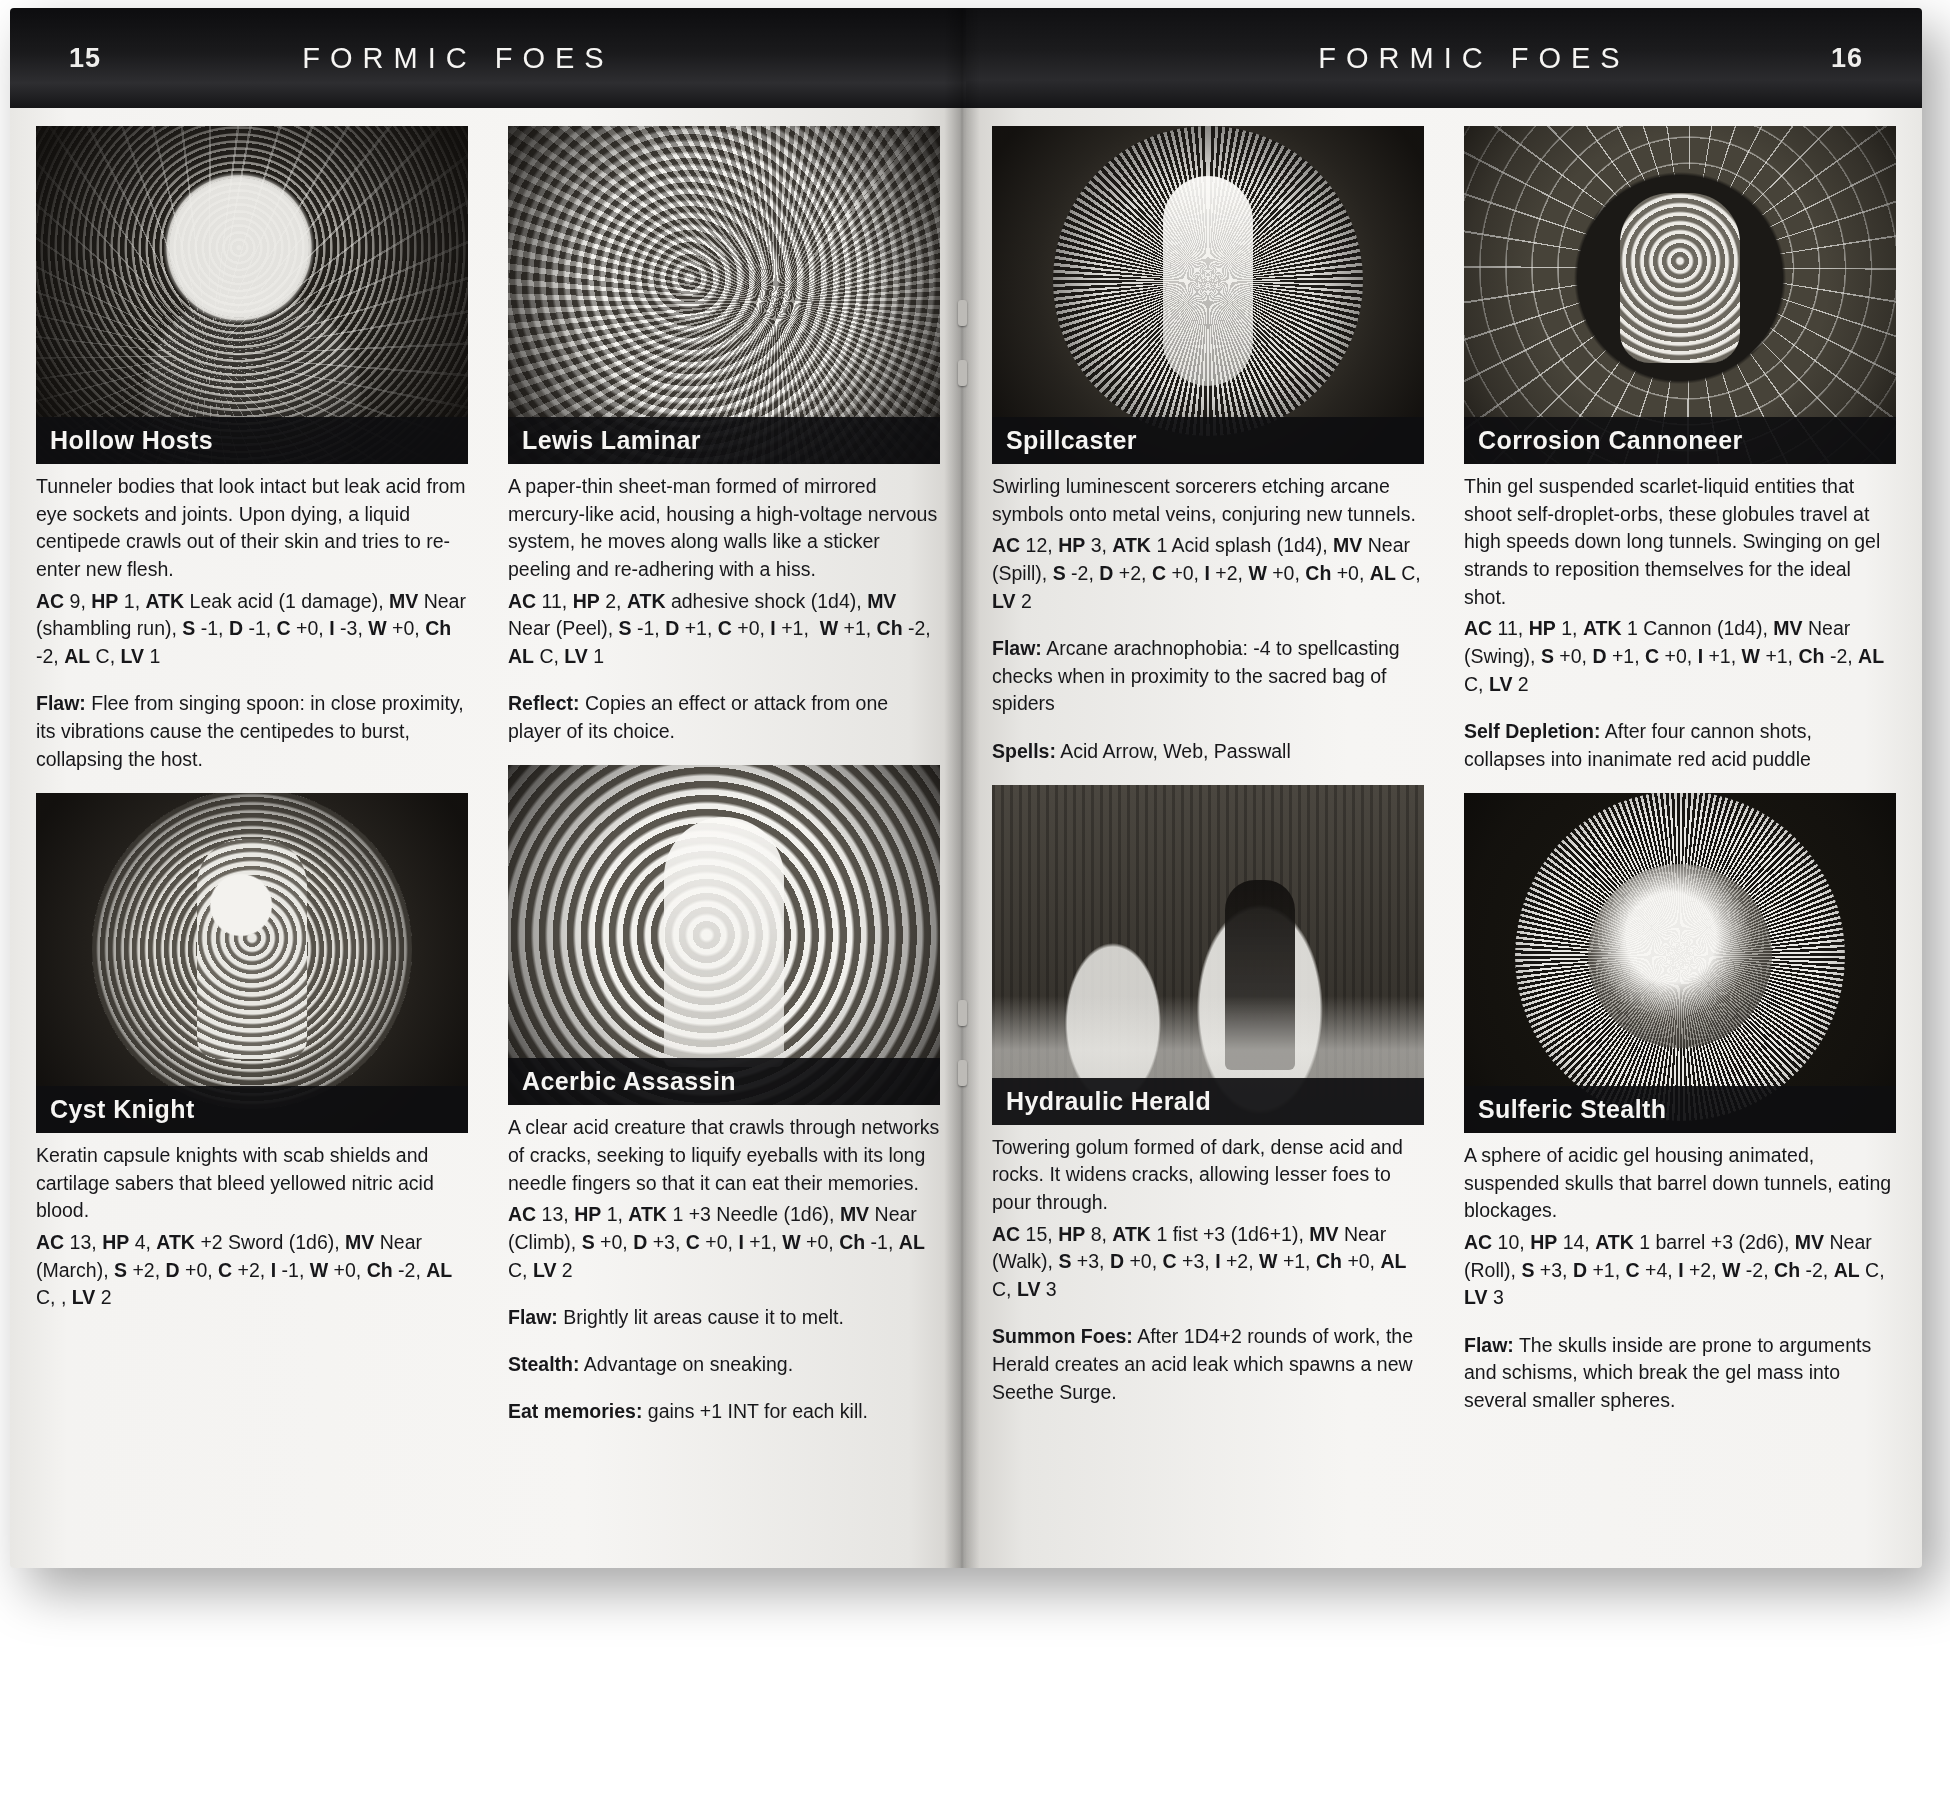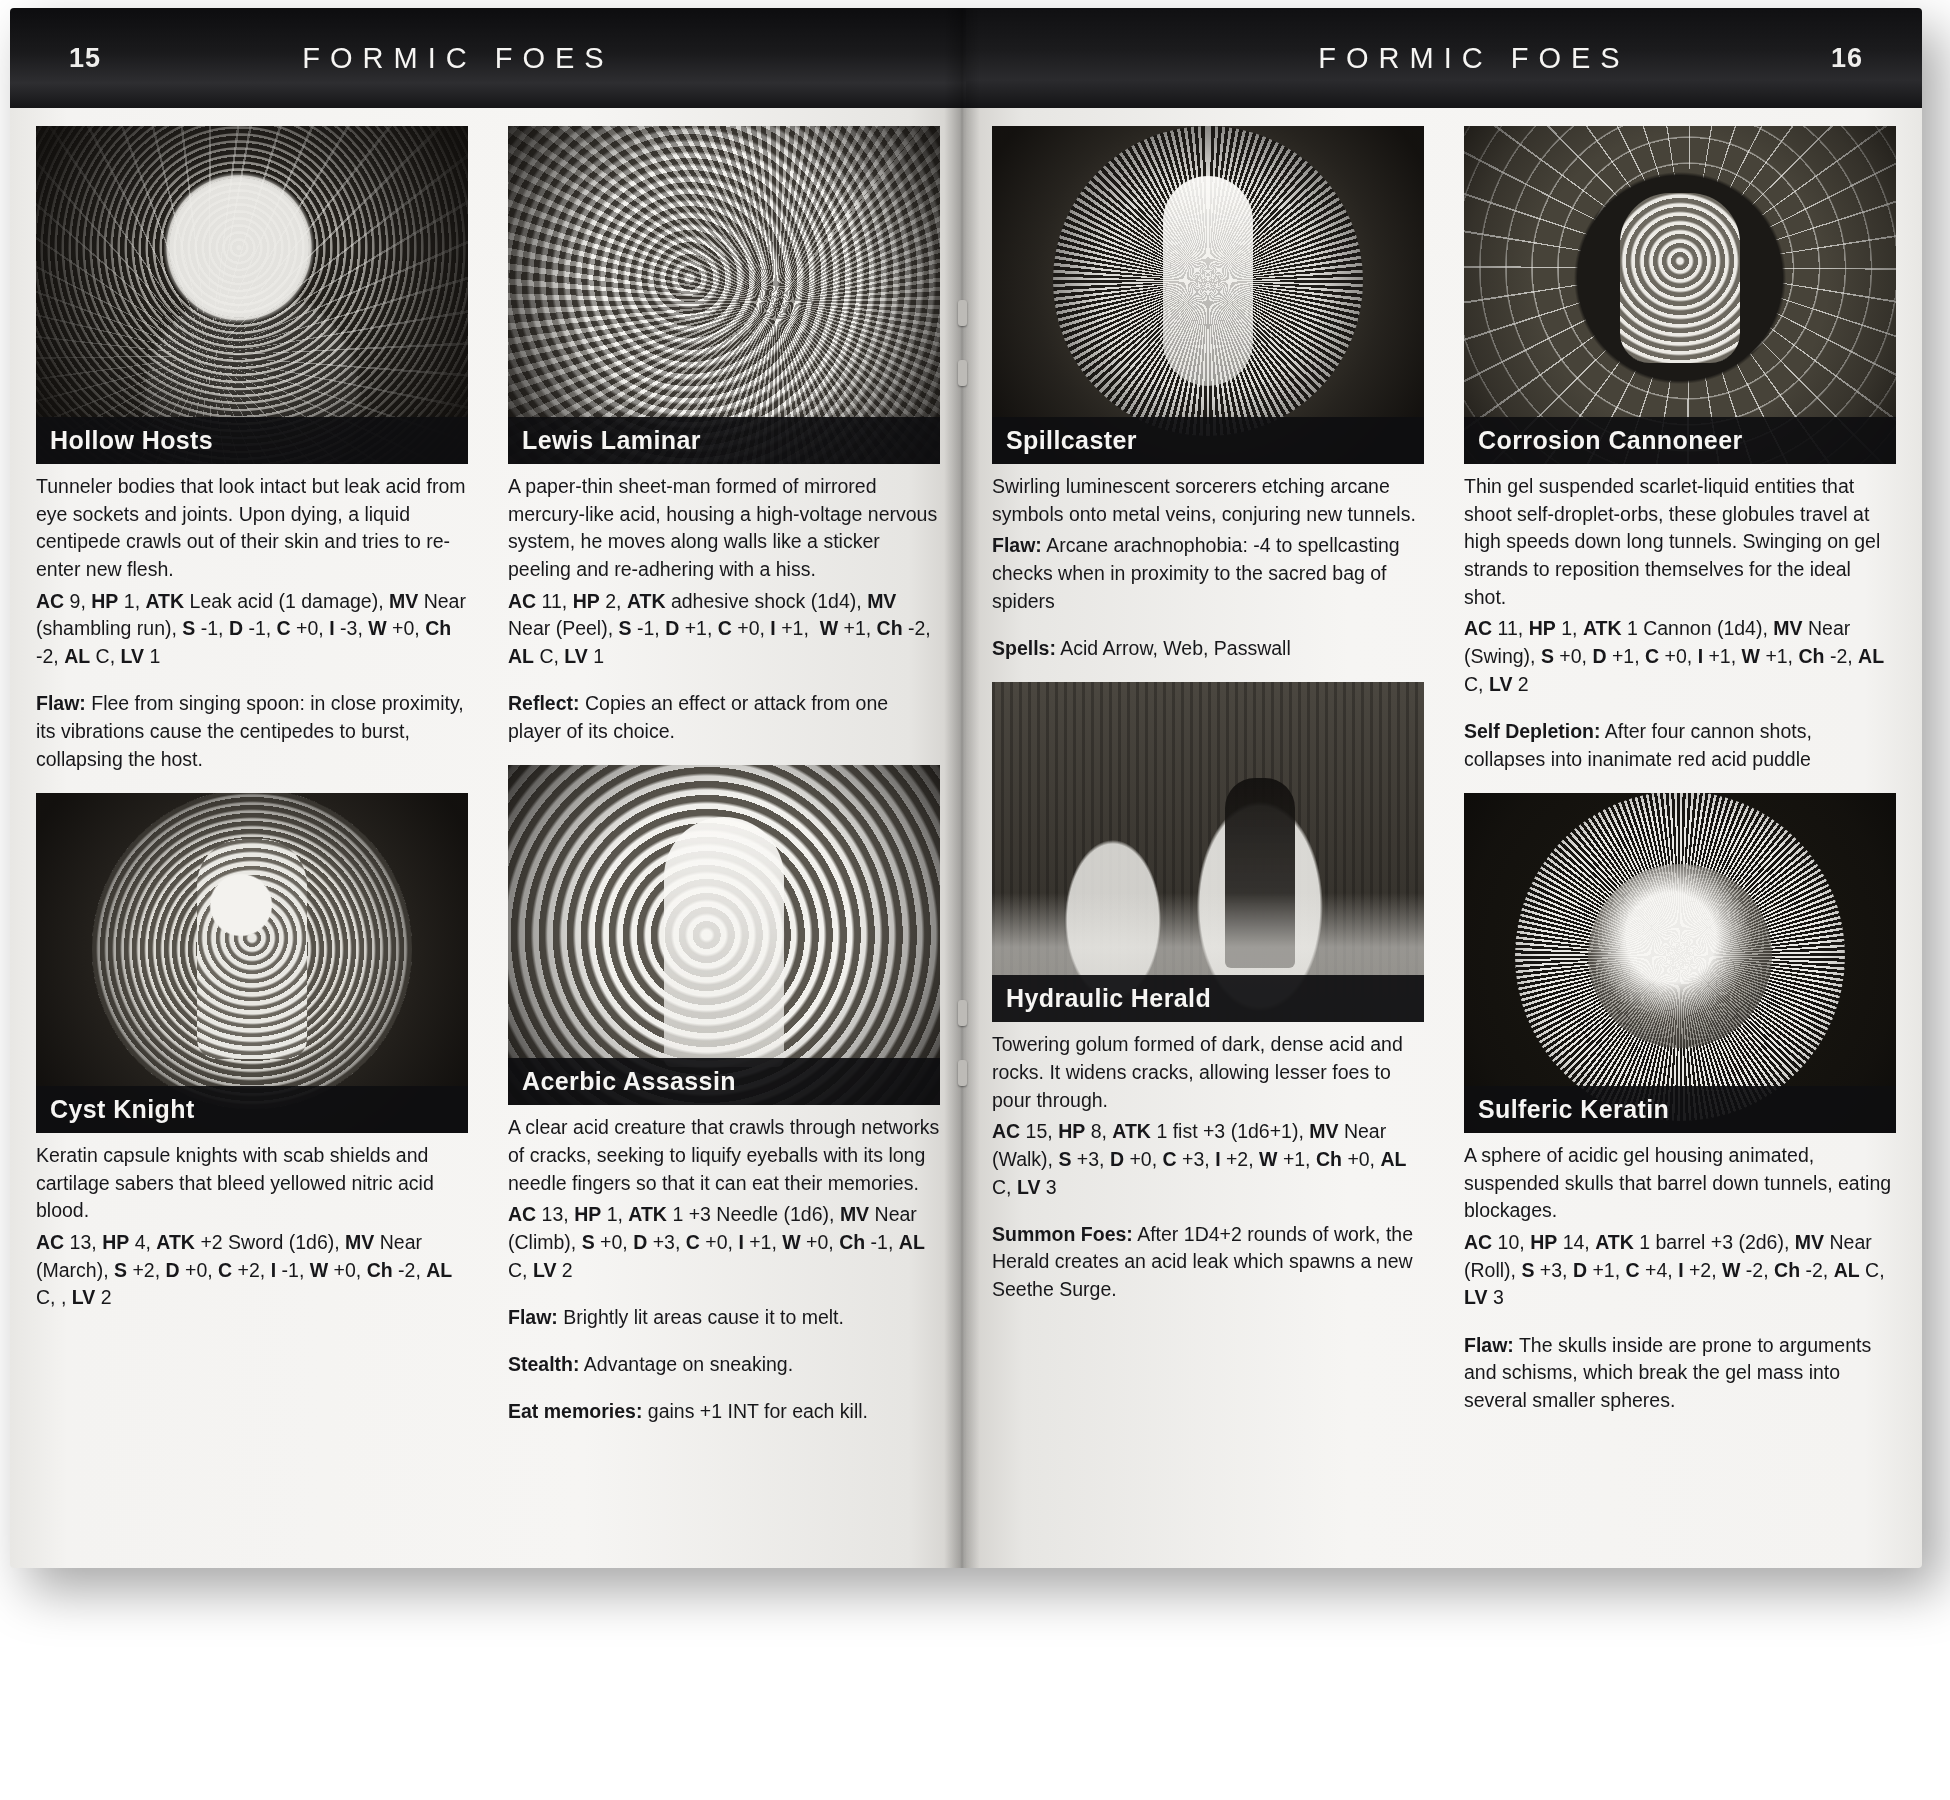--- a/index.html
+++ b/index.html
@@ -257,20 +257,21 @@
             <div class="art">
               <div class="art-inner dark-bg" style="background:#3c3830;"></div>
               <div class="circle-mask" style="width:310px;height:310px;">
                 <div class="fibres"></div>
                 <div class="fig" style="width:90px;height:210px;border-radius:45px;background:linear-gradient(to bottom, rgba(252,251,248,.95), rgba(236,235,231,.6));"></div>
               </div>
               <div class="art-inner vignette"></div>
               <div class="namebar">Spillcaster</div>
             </div>
             <p class="desc it">Swirling luminescent sorcerers etching arcane symbols onto metal veins, conjuring new tunnels.</p>
+            <p class="stats"><b>AC</b> 12, <b>HP</b> 3, <b>ATK</b> 1 Acid splash (1d4), <b>MV</b> Near (Spill), <b>S</b> -2, <b>D</b> +2, <b>C</b> +0, <b>I</b> +2, <b>W</b> +0, <b>Ch</b> +0, <b>AL</b> C, <b>LV</b> 2</p>
             <p class="note"><b>Flaw:</b> <span>Arcane arachnophobia: -4 to spellcasting checks when in proximity to the sacred bag of spiders</span></p>
             <p class="note"><b>Spells:</b> <span>Acid Arrow, Web, Passwall</span></p>
           </div>
 
           <div class="entry">
             <div class="art tall">
               <div class="art-inner arches"></div>
               <div class="fig" style="width:70px;height:190px;left:62%;top:56%;border-radius:30px 30px 6px 6px;background:linear-gradient(to bottom, rgba(20,18,16,.95), rgba(40,37,33,.85));"></div>
               <div class="art-inner" style="background:linear-gradient(to bottom, rgba(0,0,0,0) 62%, rgba(236,235,231,.55) 78%, rgba(210,208,203,.6) 100%);"></div>
               <div class="namebar">Hydraulic Herald</div>
@@ -301,21 +302,21 @@
           </div>
 
           <div class="entry">
             <div class="art tall">
               <div class="art-inner" style="background:#16140f;"></div>
               <div class="circle-mask" style="width:330px;height:330px;top:48%;">
                 <div class="fibres" style="background:repeating-conic-gradient(from 0deg at 50% 50%, rgba(245,244,240,.95) 0deg 0.9deg, rgba(24,22,19,.85) 0.9deg 2.0deg);"></div>
                 <div style="position:absolute;inset:22%;border-radius:50%;background:radial-gradient(circle at 45% 40%, rgba(248,247,244,.95) 0 30%, rgba(120,116,108,.6) 55%, rgba(30,28,24,.7) 100%);"></div>
               </div>
               <div class="art-inner vignette" style="background:radial-gradient(circle at 50% 48%, rgba(0,0,0,0) 50%, rgba(16,14,12,.5) 78%, rgba(12,11,9,.95) 100%);"></div>
-              <div class="namebar">Sulferic Keratin</div>
+              <div class="namebar">Sulferic Stealth</div>
             </div>
             <p class="desc it">A sphere of acidic gel housing animated, suspended skulls that barrel down tunnels, eating blockages.</p>
             <p class="stats"><b>AC</b> 10, <b>HP</b> 14, <b>ATK</b> 1 barrel +3 (2d6), <b>MV</b> Near (Roll), <b>S</b> +3, <b>D</b> +1, <b>C</b> +4, <b>I</b> +2, <b>W</b> -2, <b>Ch</b> -2, <b>AL</b> C, <b>LV</b> 3</p>
             <p class="note"><b>Flaw:</b> <span>The skulls inside are prone to arguments and schisms, which break the gel mass into several smaller spheres.</span></p>
           </div>
 
         </div>
       </div>
     </div>
 

